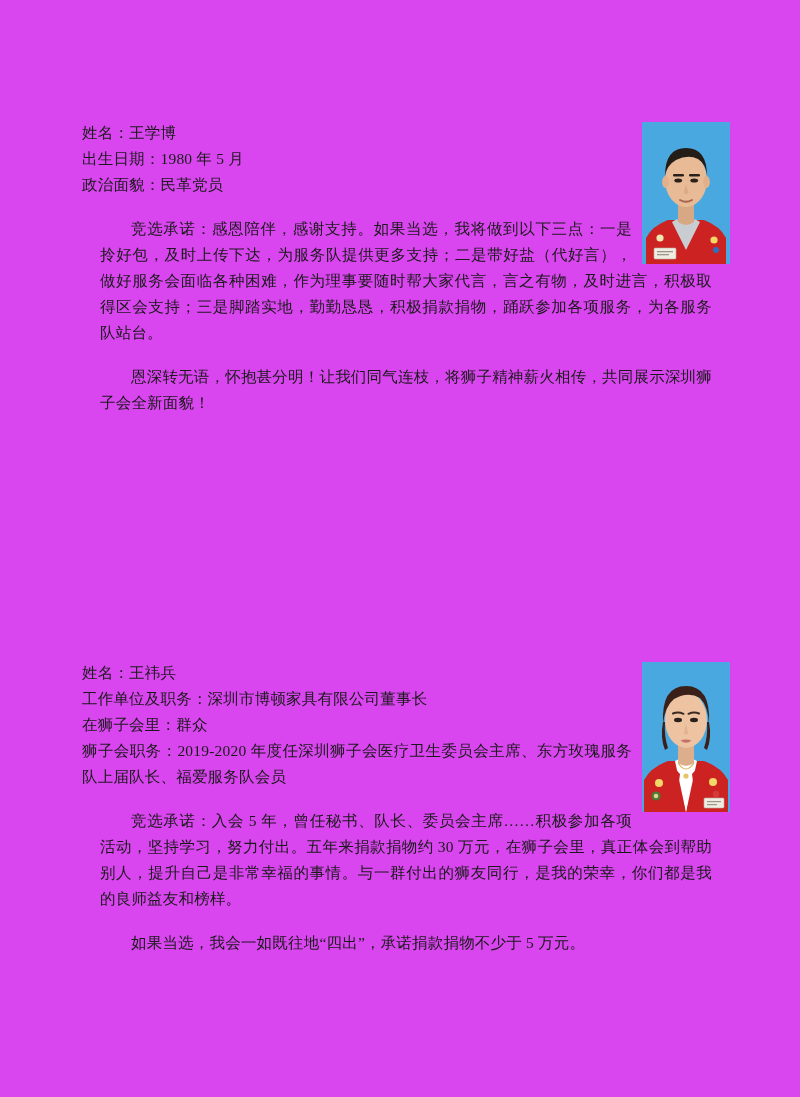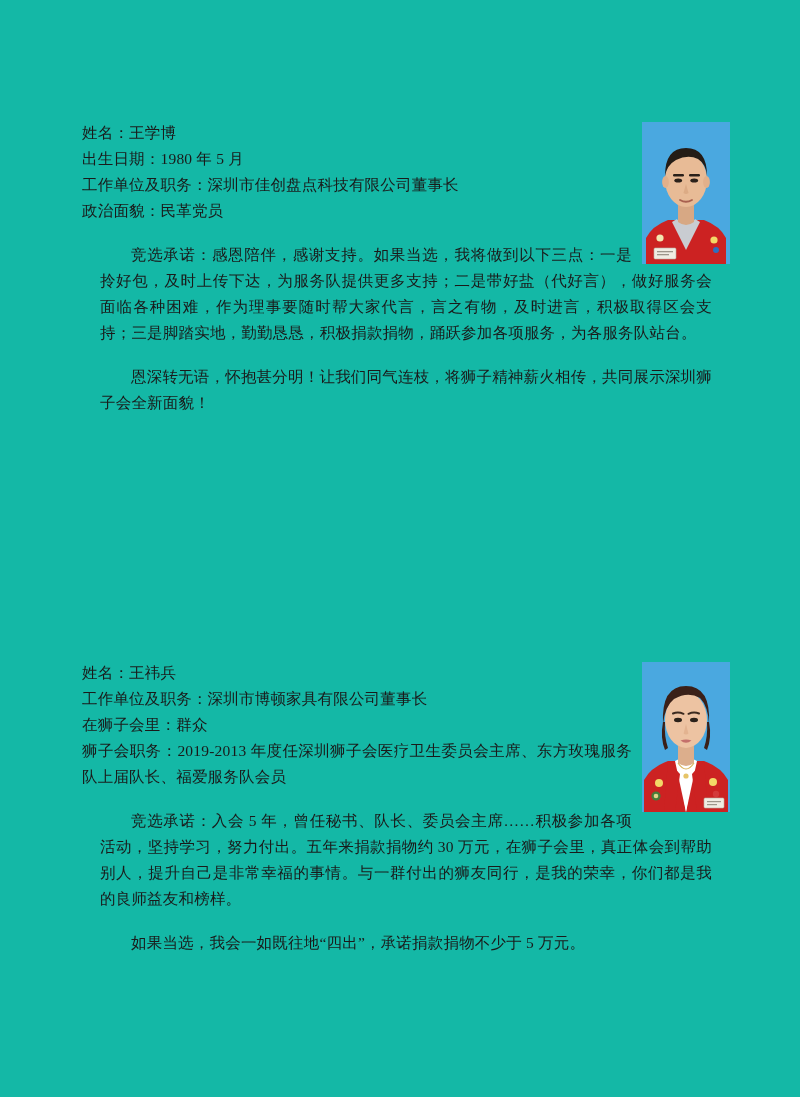--- a/index.html
+++ b/index.html
@@ -14,21 +14,21 @@
     font-family: "Liberation Serif", "DejaVu Serif", serif;
     color: #1a1a1a;
     overflow: hidden;
   }
 
   .page {
     position: absolute;
     left: 0; top: 0;
     width: 800px;
     height: 1097px;
-    background: #14b8a6;
+    background: #d946ef;
   }
 
   
   .candidate {
     position: absolute;
     left: 82px;
     width: 648px;
   }
   #candidate-1 { top: 120px; }
   #candidate-2 { top: 660px; }
@@ -110,21 +110,20 @@
 
         <rect x="12" y="126" width="22" height="11" rx="1.2" fill="#f0ece2" stroke="#bbb4a4" stroke-width="0.6"></rect>
         <rect x="15" y="129" width="16" height="1.3" fill="#9c968a"></rect>
         <rect x="15" y="132" width="12" height="1.3" fill="#9c968a"></rect>
       </svg>
     </div>
 
     <div class="field-lines">
       <p class="field-line">姓名：王学博</p>
       <p class="field-line">出生日期：1980 年 5 月</p>
-      <p class="field-line">工作单位及职务：深圳市佳创盘点科技有限公司董事长</p>
       <p class="field-line">政治面貌：民革党员</p>
     </div>
 
     <p class="body-para">竞选承诺：感恩陪伴，感谢支持。如果当选，我将做到以下三点：一是拎好包，及时上传下达，为服务队提供更多支持；二是带好盐（代好言），做好服务会面临各种困难，作为理事要随时帮大家代言，言之有物，及时进言，积极取得区会支持；三是脚踏实地，勤勤恳恳，积极捐款捐物，踊跃参加各项服务，为各服务队站台。</p>
     <p class="body-para">恩深转无语，怀抱甚分明！让我们同气连枝，将狮子精神薪火相传，共同展示深圳狮子会全新面貌！</p>
   </section>
 
   <section class="candidate clearfix" id="candidate-2">
 
     <div class="portrait" id="portrait-2">
@@ -169,20 +168,20 @@
         <rect x="62" y="136" width="20" height="10" rx="1.2" fill="#f0ece2" stroke="#bbb4a4" stroke-width="0.6"></rect>
         <rect x="65" y="139" width="14" height="1.2" fill="#9c968a"></rect>
         <rect x="65" y="142" width="10" height="1.2" fill="#9c968a"></rect>
       </svg>
     </div>
 
     <div class="field-lines">
       <p class="field-line">姓名：王祎兵</p>
       <p class="field-line">工作单位及职务：深圳市博顿家具有限公司董事长</p>
       <p class="field-line">在狮子会里：群众</p>
-      <p class="field-line">狮子会职务：2019-2013 年度任深圳狮子会医疗卫生委员会主席、东方玫瑰服务队上届队长、福爱服务队会员</p>
+      <p class="field-line">狮子会职务：2019-2020 年度任深圳狮子会医疗卫生委员会主席、东方玫瑰服务队上届队长、福爱服务队会员</p>
     </div>
 
     <p class="body-para">竞选承诺：入会 5 年，曾任秘书、队长、委员会主席……积极参加各项活动，坚持学习，努力付出。五年来捐款捐物约 30 万元，在狮子会里，真正体会到帮助别人，提升自己是非常幸福的事情。与一群付出的狮友同行，是我的荣幸，你们都是我的良师益友和榜样。</p>
     <p class="body-para">如果当选，我会一如既往地“四出”，承诺捐款捐物不少于 5 万元。</p>
   </section>
 
 </div>
 
 </body></html>

